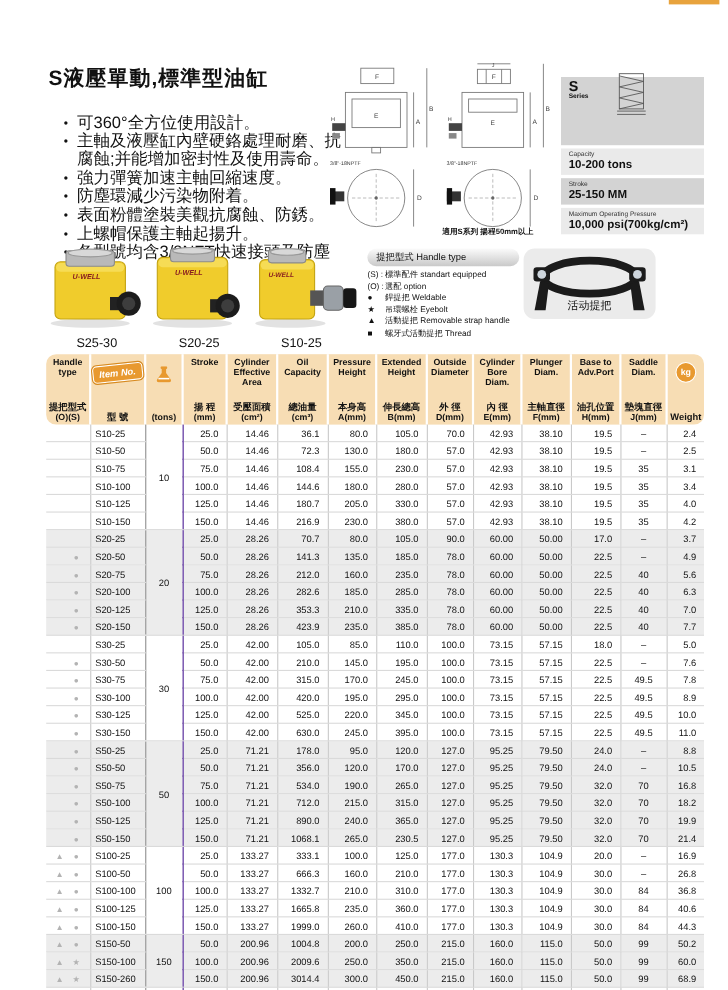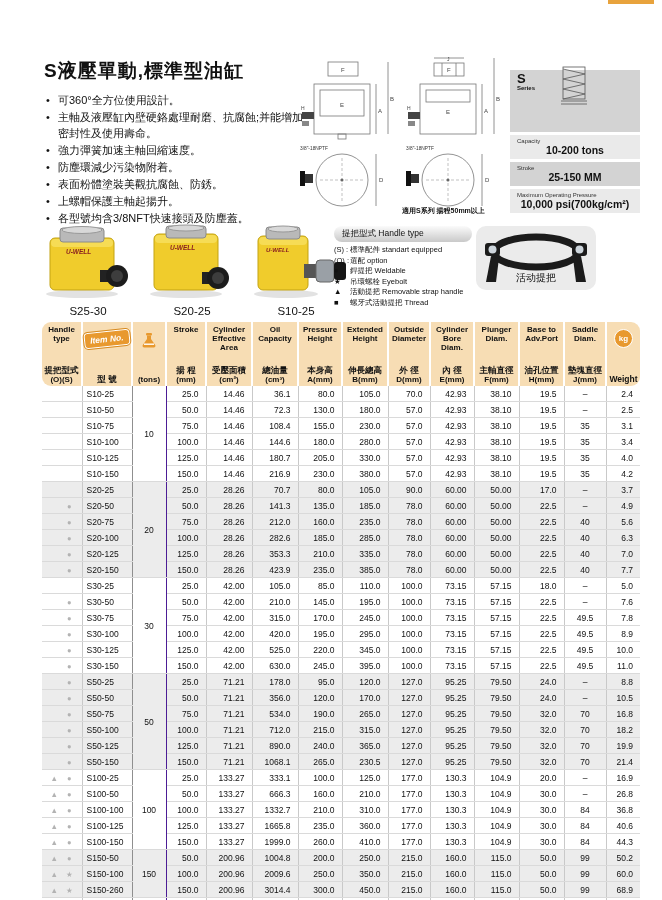--- a/index.html
+++ b/index.html
@@ -3,42 +3,42 @@
 <meta charset="utf-8">
 <style>
   html,body{margin:0;padding:0;}
   body{width:662px;height:900px;position:relative;background:#ffffff;
        font-family:"Liberation Sans","DejaVu Sans",sans-serif;color:#111;}
   .page{position:absolute;inset:0;overflow:hidden;}
   .corner-tab{position:absolute;top:0;right:8px;width:46px;height:4px;background:#e8a33d;}
 
   .title{position:absolute;left:44px;top:58px;font-size:19px;font-weight:bold;letter-spacing:1px;margin:0;}
 
-  .features{position:absolute;left:46px;top:92px;width:262px;margin:0;padding:0;list-style:none;
-            font-size:11px;line-height:16px;}
+  .features{position:absolute;left:46px;top:92px;width:262px;margin:12px;padding:0;list-style:none;
+            font-size:15px;line-height:16px;}
   .features li{position:relative;padding-left:12px;margin-bottom:1px;}
   .features li::before{content:"•";position:absolute;left:0;top:0;font-size:11px;color:#111;}
 
   .drawings{position:absolute;left:300px;top:56px;width:208px;height:166px;}
   .tdraw{position:absolute;top:0;}
   .tdraw.d1{left:0;} .tdraw.d2{left:106px;}
   .draw-caption{position:absolute;left:102px;top:150px;font-size:7px;font-weight:bold;white-space:nowrap;}
 
   .series-panel{position:absolute;left:510px;top:70px;width:130px;}
   .sp-box{margin-bottom:3px;padding:3px 7px;box-sizing:border-box;}
   .sp-dark{background:#d3d3d3;}
   .sp-light{background:#eaeaea;}
   .sp-series{height:62px;}
   .sp-letter{font-size:13px;font-weight:bold;line-height:12px;}
   .sp-word{font-size:6px;font-weight:bold;}
   .sp-spring{display:block;margin:-28px auto 0 auto;}
   .sp-label{font-size:6px;color:#333;}
-  .sp-value{font-size:10.5px;font-weight:bold;white-space:nowrap;text-align:center;}
-
-  .products{position:absolute;left:42px;top:224px;display:flex;gap:12px;}
+  .sp-value{font-size:10.5px;font-weight:bold;white-space:nowrap;}
+
+  .products{position:absolute;left:42px;top:224px;display:flex;gap:1px;}
   .product{width:92px;text-align:center;}
   .product-label{font-size:11.5px;margin-top:1px;}
 
   .handle-box{position:absolute;left:334px;top:226px;width:138px;}
   .hb-title{background:linear-gradient(#fbfbfb,#c9c9c9);border-radius:8px;font-size:8.5px;
             padding:2px 8px;margin-bottom:3px;white-space:nowrap;}
   .hb-item{font-size:7.5px;line-height:10.5px;white-space:nowrap;}
   .hb-sym{display:inline-block;width:16px;}
 
   .handle-photo{position:absolute;left:476px;top:226px;width:120px;height:64px;

